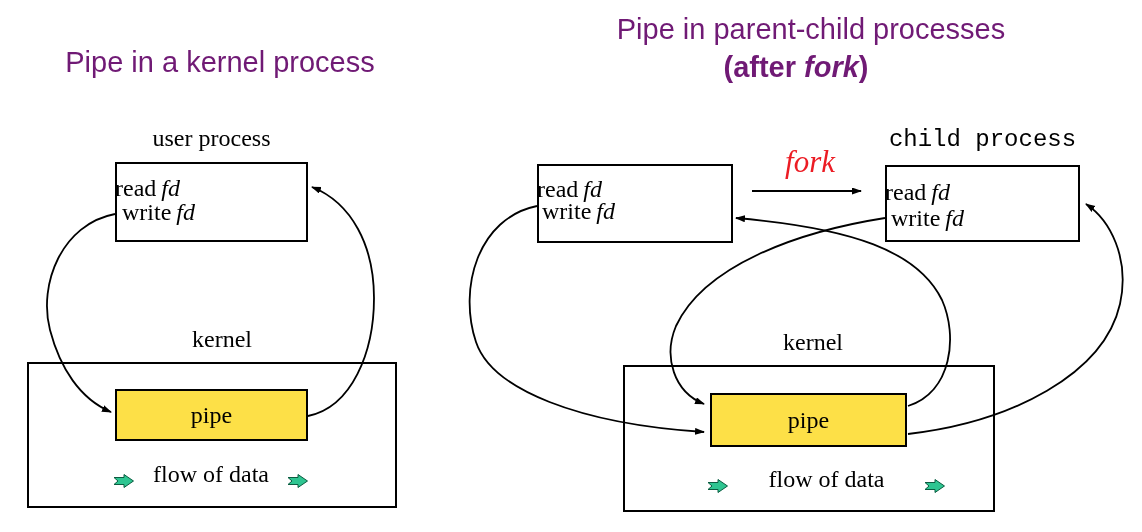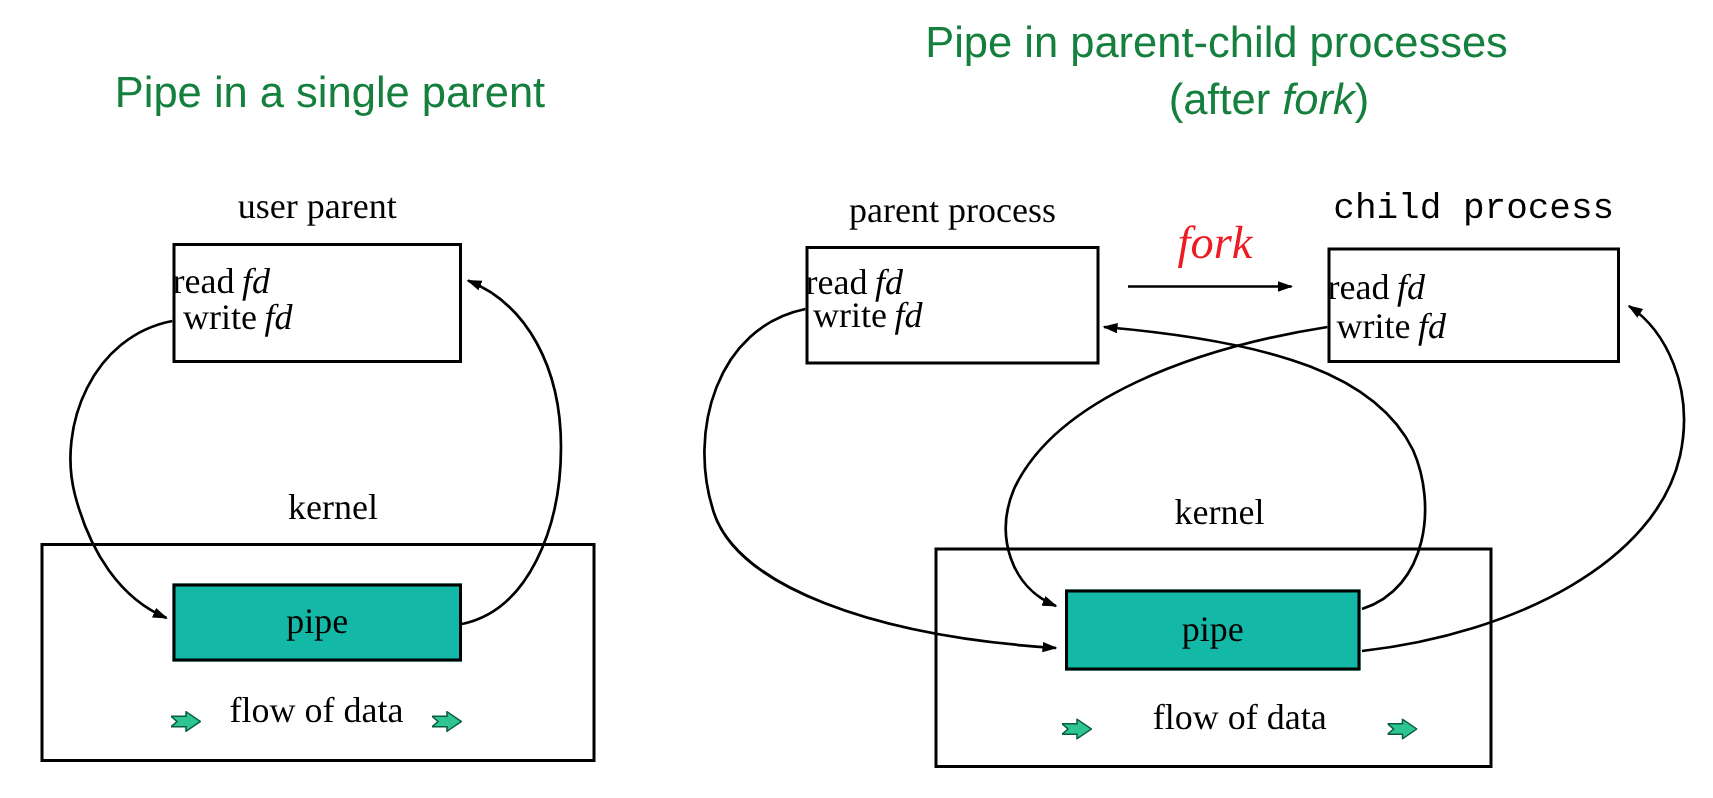--- a/index.html
+++ b/index.html
@@ -3,40 +3,40 @@
 <meta charset="utf-8">
 <style>
   html,body { margin:0; padding:0; background:#ffffff; }
   #stage {
     position:relative; width:1142px; height:532px; background:#ffffff;
     overflow:hidden; font-family:"Liberation Serif", serif; color:#000;
   }
   #connector-layer { position:absolute; left:0; top:0; }
   .title {
     position:absolute; font-family:"Liberation Sans", sans-serif;
-    font-size:29px; line-height:1.2; color:#15803d; text-align:center;
+    font-size:29px; line-height:1.2; color:#701a75; text-align:center;
     white-space:nowrap;
   }
   .dlabel {
     position:absolute; font-size:24px; line-height:1; text-align:center;
     white-space:nowrap;
   }
   .fdlabel {
     position:absolute; font-size:24px; line-height:1; white-space:nowrap;
   }
   .fdlabel.right { text-align:left; }
   .fd { font-style:italic; margin-left:5px; }
   .box {
     position:absolute; border:2.5px solid #000; box-sizing:border-box;
     background:transparent;
   }
   .pipe-box {
     position:absolute; border:2.5px solid #000; box-sizing:border-box;
     display:flex; align-items:center; justify-content:center;
-    font-size:24px; background:#14b8a6;
+    font-size:24px; background:#fde047;
   }
   .fork-label {
     position:absolute; font-size:31px; font-style:italic; color:#EC1C24;
     text-align:center; line-height:1; white-space:nowrap;
   }
   .flow {
     position:absolute; display:flex; align-items:flex-end;
     justify-content:space-between; font-size:24px; white-space:nowrap;
   }
   .flow-icon { flex:0 0 auto; }
@@ -61,23 +61,23 @@
 
     <path d="M537,206 C478,218 458,288 476,342 C492,390 580,424 704,432" fill="none" stroke="#000" stroke-width="1.8" marker-end="url(#ah)"></path>
 
     <path d="M885,218 C796,232 704,266 676,326 C663,357 674,392 704,404" fill="none" stroke="#000" stroke-width="1.8" marker-end="url(#ah)"></path>
 
     <path d="M908,406 C952,392 958,336 942,300 C918,251 852,228 736,218" fill="none" stroke="#000" stroke-width="1.8" marker-end="url(#ah)"></path>
 
     <path d="M908,434 C1012,422 1104,374 1120,304 C1130,258 1110,220 1086,204" fill="none" stroke="#000" stroke-width="1.8" marker-end="url(#ah)"></path>
   </svg>
 
-  <div class="title" style="left:40px; top:45px; width:360px;">Pipe in a single parent</div>
+  <div class="title" style="left:40px; top:45px; width:360px;">Pipe in a kernel process</div>
 
-  <div class="dlabel" style="left:115px; top:126px; width:193px;">user parent</div>
+  <div class="dlabel" style="left:115px; top:126px; width:193px;">user process</div>
 
   <div class="box" style="left:115px; top:162px; width:193px; height:80px;"></div>
 
   <div class="fdlabel right" style="left:115px; top:176px; width:186px;"><span>read</span><i class="fd">fd</i></div>
 
   <div class="fdlabel" style="left:122px; top:200px;"><span>write</span><i class="fd">fd</i></div>
 
   <div class="dlabel" style="left:122px; top:327px; width:200px;">kernel</div>
 
   <div class="box" style="left:27px; top:362px; width:370px; height:146px;"></div>
@@ -90,23 +90,22 @@
     <svg class="flow-icon" width="20" height="14" viewBox="0 0 20 14">
       <polygon points="0,3.5 10,3.5 10,0.5 19.5,7 10,13.5 10,10.5 0,10.5 4,7" fill="#2EC591" stroke="#0a5c40" stroke-width="1"></polygon>
     </svg>
     <span>flow of data</span>
     <svg class="flow-icon" width="20" height="14" viewBox="0 0 20 14">
       <polygon points="0,3.5 10,3.5 10,0.5 19.5,7 10,13.5 10,10.5 0,10.5 4,7" fill="#2EC591" stroke="#0a5c40" stroke-width="1"></polygon>
     </svg>
   </div>
 
   <div class="title" style="left:591px; top:12px; width:440px;">Pipe in parent-child processes</div>
-  <div class="title" style="left:626px; top:50px; width:440px;"><span>(after </span><i>fork</i><span>)</span></div>
+  <div class="title" style="left:576px; top:50px; width:440px;font-weight:bold;"><span>(after </span><i>fork</i><span>)</span></div>
 
-  <div class="dlabel" style="left:537px; top:129px; width:196px;">parent process</div>
 
   <div class="box" style="left:537px; top:164px; width:196px; height:79px;"></div>
 
   <div class="fdlabel right" style="left:537px; top:177px; width:191px;"><span>read</span><i class="fd">fd</i></div>
 
   <div class="fdlabel" style="left:542px; top:199px;"><span>write</span><i class="fd">fd</i></div>
 
   <div class="fork-label" style="left:772px; top:146px; width:76px;">fork</div>
 
   <div class="dlabel" style="left:885px; top:128px; width:195px;font-family:Liberation Mono, monospace;">child process</div>

